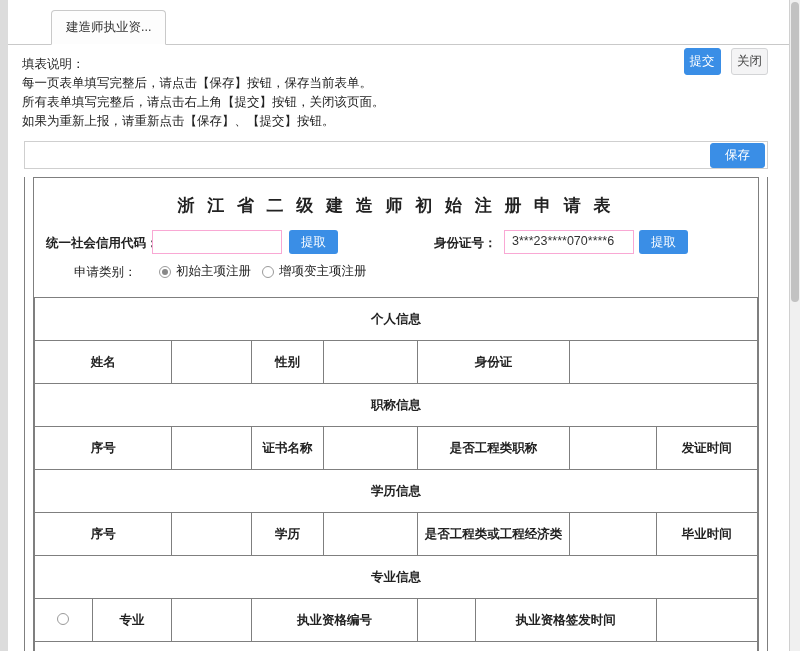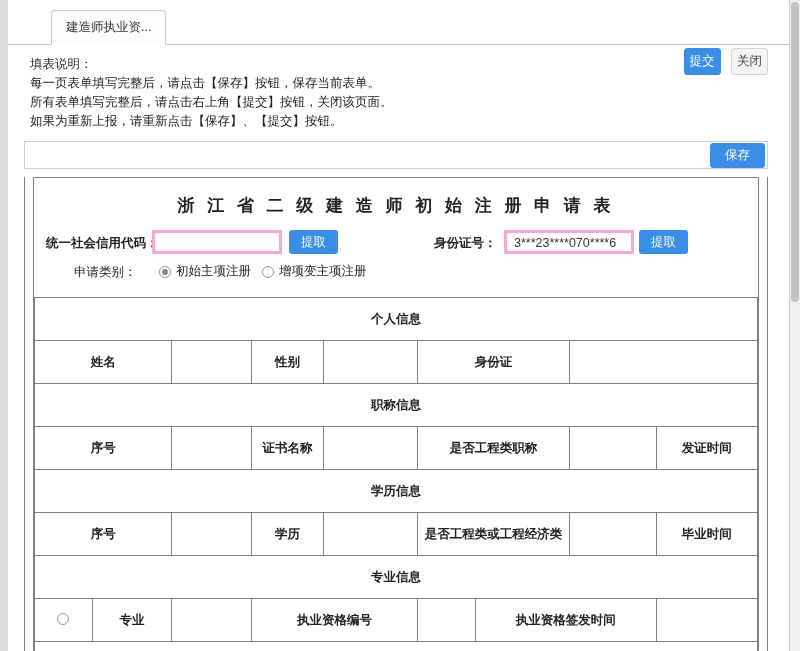--- a/index.html
+++ b/index.html
@@ -66,21 +66,21 @@
     background: #fdfdfd;
     border: 1px solid #c9c9c9;
     border-bottom: 1px solid #fff;
     border-radius: 4px 4px 0 0;
     white-space: nowrap;
     margin-left: 31px;
   }
 
   
   .instructions {
-    padding: 10px 0 2px 22px;
+    padding: 10px 0 2px 14px;
     font-size: 12.5px;
     color: #222;
     line-height: 19px;
   }
   .instructions div { white-space: nowrap; }
 
   .topbtns {
     position: absolute;
     right: 22px;
     top: 48px;
@@ -148,21 +148,21 @@
     height: 30px;
   }
   .fld-label {
     font-size: 12.5px;
     font-weight: bold;
     color: #222;
     position: absolute;
   }
   .fld-box {
     position: absolute;
-    border: 3px solid #f9a8d4;
+    border: 1px solid #f9a8d4;
     background: #fff;
     height: 24px;
     box-sizing: border-box;
   }
   .fld-text {
     font-size: 12.5px;
     color: #333;
     padding: 4px 0 0 7px;
     white-space: nowrap;
   }

